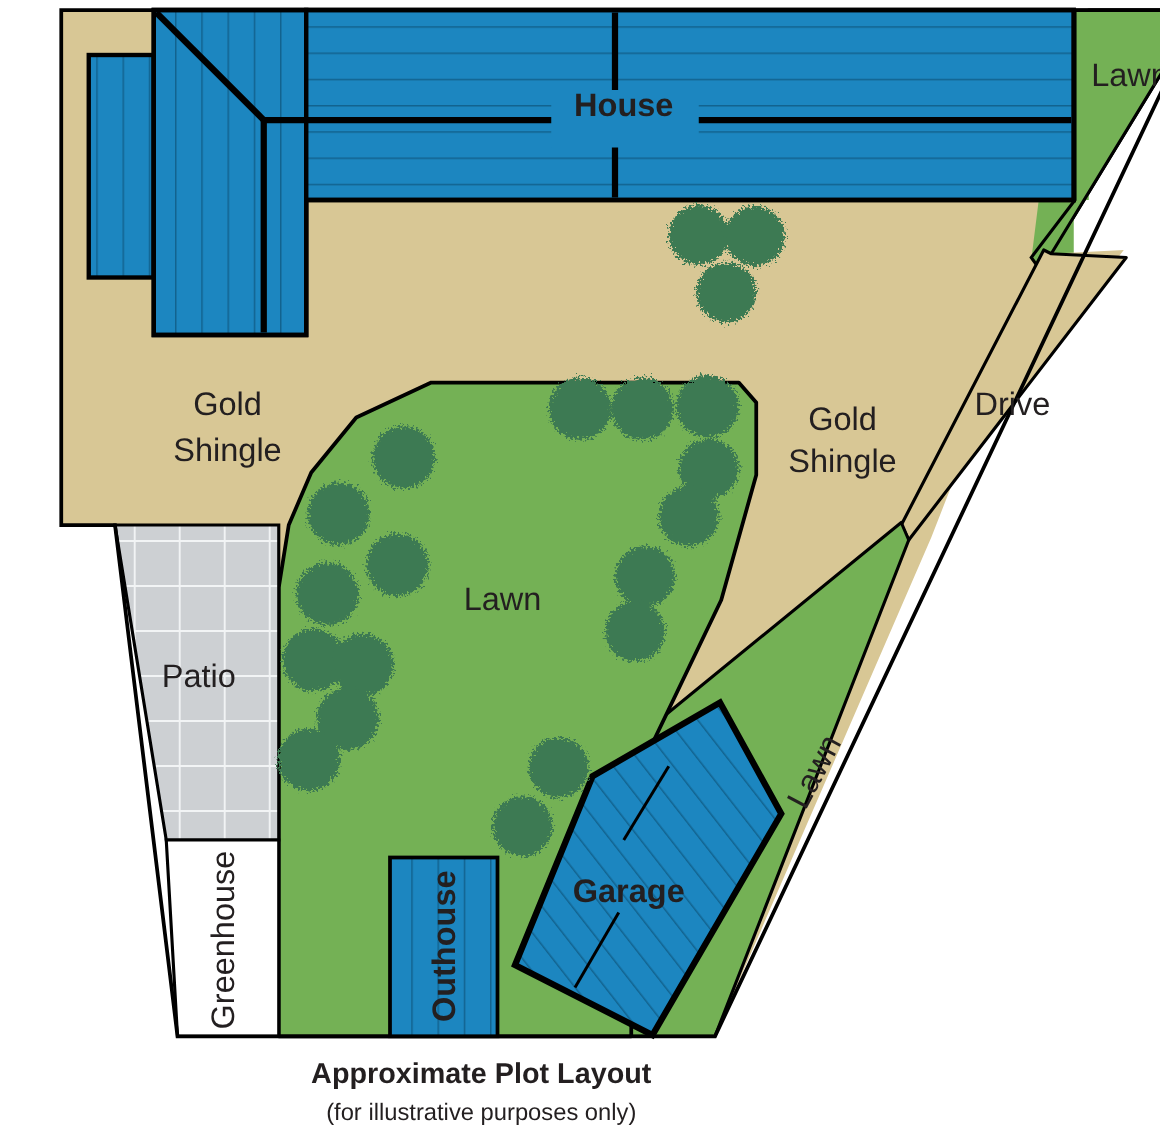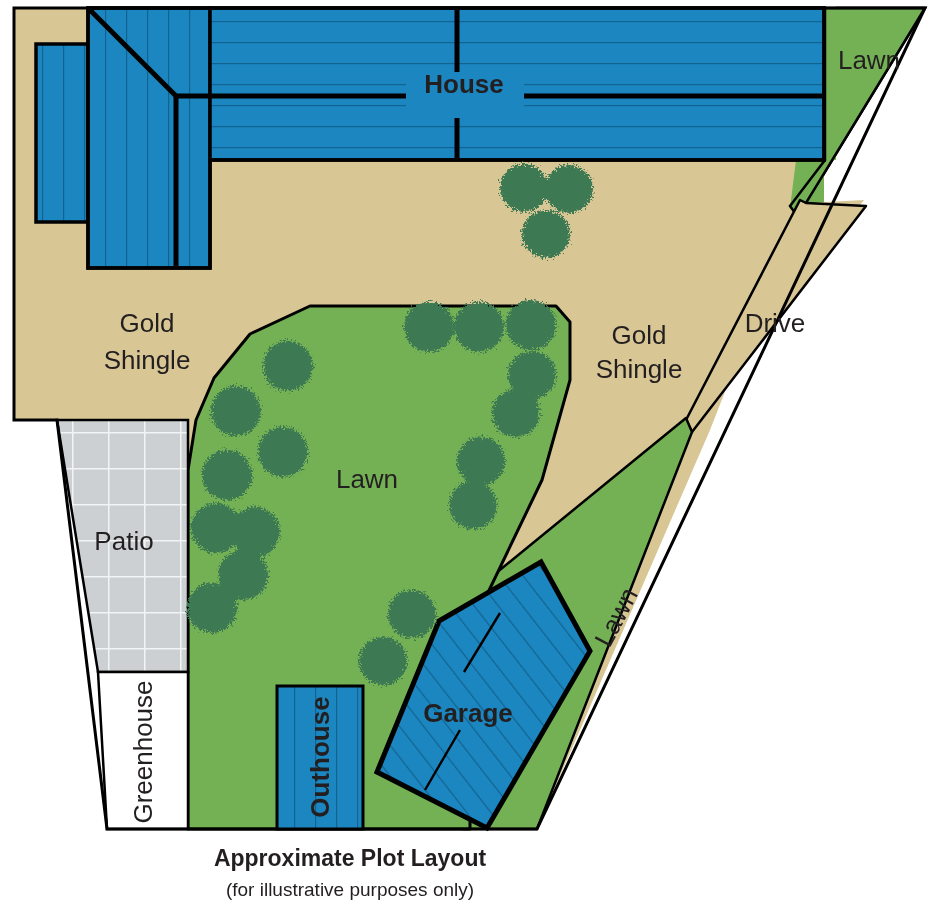--- a/index.html
+++ b/index.html
@@ -11,20 +11,21 @@
   body {
     width: 928px;
     height: 912px;
     font-family: "Liberation Sans", sans-serif;
     overflow: hidden;
   }
   #plot-root {
     position: relative;
     width: 758px;
     height: 912px;
+    margin-left: 35px;
   }
   svg.plot-svg {
     display: block;
     width: 928px;
     height: 912px;
   }
   .map-label {
     font-family: "Liberation Sans", sans-serif;
     fill: #231f20;
     font-size: 26px;

